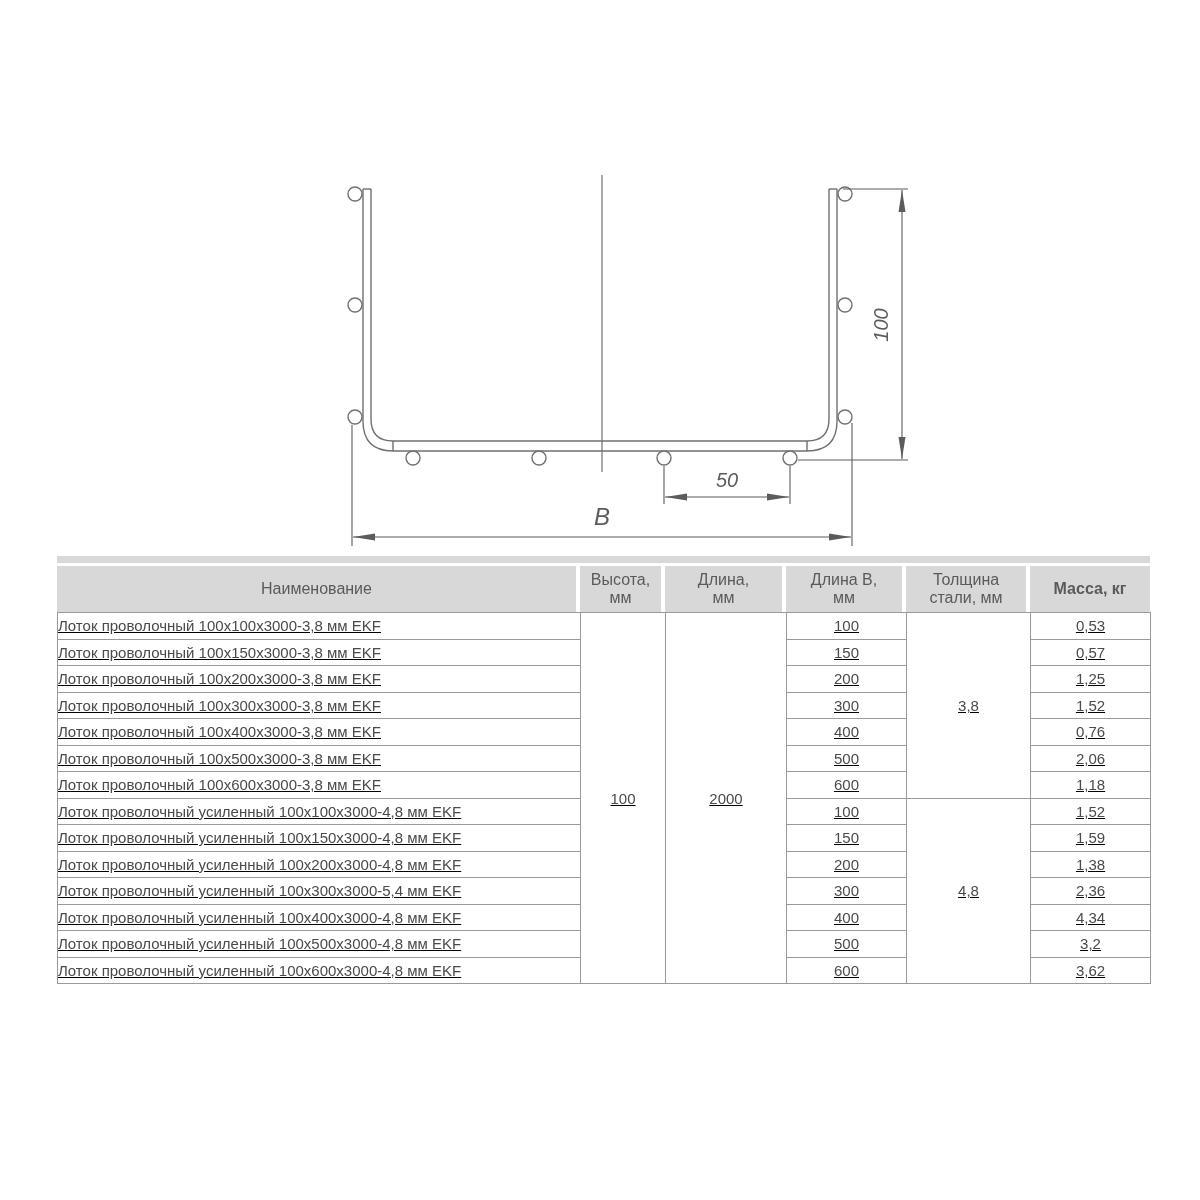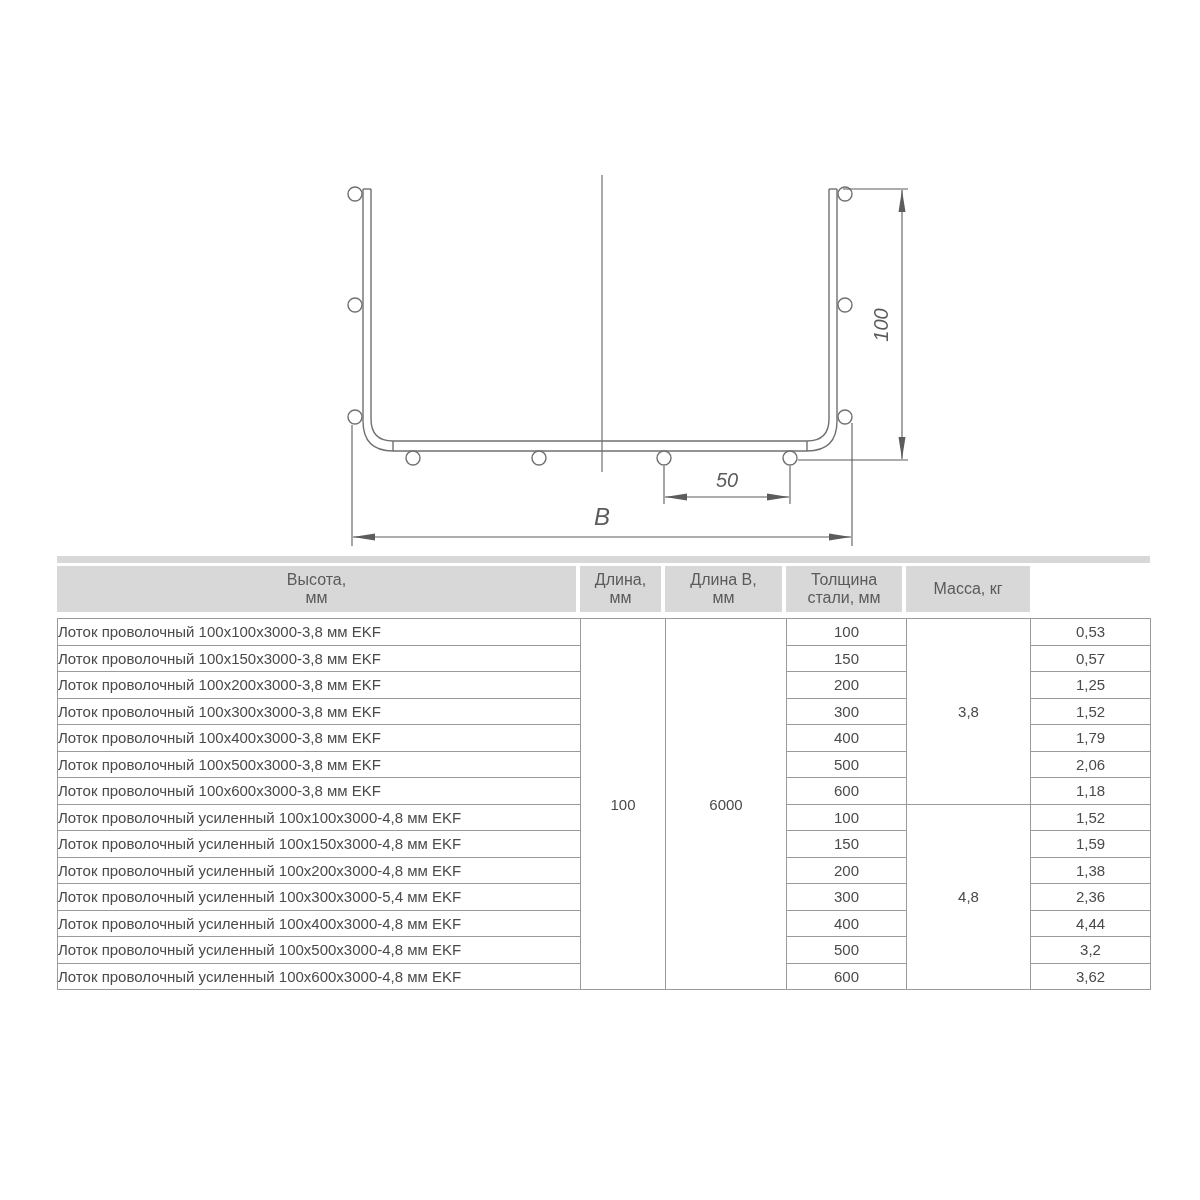--- a/index.html
+++ b/index.html
@@ -15,23 +15,23 @@
   .thead{
     display:grid;
     grid-template-columns:523px 85px 121px 120px 124px 120px;
     height:46px;margin-top:3px;
   }
   .thcell{
     background:#d8d8d8;color:#5a5a5a;font-size:16px;line-height:1.12;
     display:flex;align-items:center;justify-content:center;text-align:center;
     white-space:pre-line;box-sizing:border-box;border-right:4px solid #ffffff;
   }
-  .thcell:last-child{border-right:none;}
+  .thcell:last-child{border-right:none;font-weight:bold;}
   table.body-table{
-    margin-top:6px;border-collapse:collapse;table-layout:fixed;width:1093px;
+    border-collapse:collapse;table-layout:fixed;width:1093px;text-decoration:underline;
   }
   table.body-table td{
     border:1px solid #9a9a9a;height:25.5px;padding:0;
     font-size:15px;color:#4a4a4a;vertical-align:middle;
   }
   td.name{text-align:left;padding-left:8px;}
   td.num{text-align:center;}
 </style>
 </head>
 <body>
@@ -96,20 +96,21 @@
       <line x1="353" y1="537" x2="851" y2="537"></line>
       <polygon points="353,537 375,533.5 375,540.5" stroke="none"></polygon>
       <polygon points="851,537 829,533.5 829,540.5" stroke="none"></polygon>
       <text class="dim-label" x="602" y="525" text-anchor="middle" font-size="24" stroke="none">B</text>
     </g>
   </svg>
 
   <div class="table-wrap">
     <div class="top-bar"></div>
     <div class="thead">
+      <div class="thcell">Наименование</div>
       <div class="thcell">Высота,
 мм</div>
       <div class="thcell">Длина,
 мм</div>
       <div class="thcell">Длина В,
 мм</div>
       <div class="thcell">Толщина
 стали, мм</div>
       <div class="thcell">Масса, кг</div>
     </div>
@@ -119,21 +120,21 @@
           <col style="width:85px">
           <col style="width:121px">
         <col style="width:120px">
           <col style="width:124px">
           <col style="width:120px">
       </colgroup>
       <tbody id="table-body">
           <tr>
             <td class="name">Лоток проволочный 100х100х3000-3,8 мм EKF</td>
             <td class="num" rowspan="14">100</td>
-            <td class="num" rowspan="14">6000</td>
+            <td class="num" rowspan="14">2000</td>
             <td class="num">100</td>
             <td class="num" rowspan="7">3,8</td>
             <td class="num">0,53</td>
           </tr>
           <tr>
             <td class="name">Лоток проволочный 100х150х3000-3,8 мм EKF</td>
             <td class="num">150</td>
             <td class="num">0,57</td>
           </tr>
           <tr>
@@ -142,21 +143,21 @@
             <td class="num">1,25</td>
           </tr>
           <tr>
             <td class="name">Лоток проволочный 100х300х3000-3,8 мм EKF</td>
             <td class="num">300</td>
             <td class="num">1,52</td>
           </tr>
           <tr>
             <td class="name">Лоток проволочный 100х400х3000-3,8 мм EKF</td>
             <td class="num">400</td>
-            <td class="num">1,79</td>
+            <td class="num">0,76</td>
           </tr>
           <tr>
             <td class="name">Лоток проволочный 100х500х3000-3,8 мм EKF</td>
             <td class="num">500</td>
             <td class="num">2,06</td>
           </tr>
           <tr>
             <td class="name">Лоток проволочный 100х600х3000-3,8 мм EKF</td>
             <td class="num">600</td>
             <td class="num">1,18</td>
@@ -178,21 +179,21 @@
             <td class="num">1,38</td>
           </tr>
           <tr>
             <td class="name">Лоток проволочный усиленный 100х300х3000-5,4 мм EKF</td>
             <td class="num">300</td>
             <td class="num">2,36</td>
           </tr>
           <tr>
             <td class="name">Лоток проволочный усиленный 100х400х3000-4,8 мм EKF</td>
             <td class="num">400</td>
-            <td class="num">4,44</td>
+            <td class="num">4,34</td>
           </tr>
           <tr>
             <td class="name">Лоток проволочный усиленный 100х500х3000-4,8 мм EKF</td>
             <td class="num">500</td>
             <td class="num">3,2</td>
           </tr>
           <tr>
             <td class="name">Лоток проволочный усиленный 100х600х3000-4,8 мм EKF</td>
             <td class="num">600</td>
             <td class="num">3,62</td>

